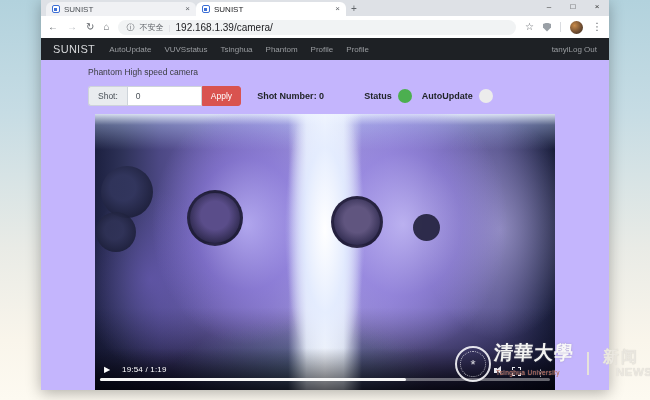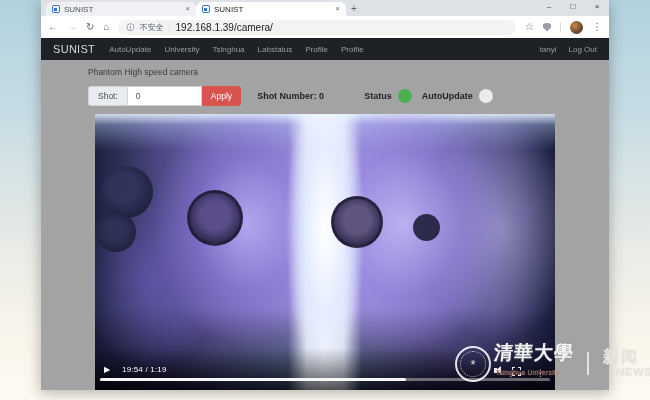--- a/index.html
+++ b/index.html
@@ -33,25 +33,25 @@
   .urlpill .url { font-size:10px; color:#202124; }
   .shield { width:8px; height:9px; background:#9aa0a6;
     clip-path:polygon(50% 0,100% 18%,100% 55%,50% 100%,0 55%,0 18%); }
   .vsep { width:1px; height:10px; background:#dadce0; }
   .avatar { width:13px; height:13px; border-radius:50%;
     background:radial-gradient(circle at 35% 35%, #c98b4a, #6b4a2f 60%, #2b2620); }
 
   .navbar { height:22px; background:#1e2125; display:flex; align-items:center; padding:0 12px; }
   .brand { font-size:11px; color:#d6d8da; margin-right:14px; letter-spacing:.3px; }
   .nav-link { font-size:8px; color:#9a9da1; margin-right:13px; }
-  .nav-right { margin-left:auto; display:flex; gap:12px; }
+  .nav-right { margin-left:auto; display:flex; gap:0; }
   .nav-right .nav-link { margin:0; }
 
   
-  .content { background:#a3a3a3; height:330px; }
+  .content { background:#c4b5fd; height:330px; }
   .page-title { padding:7px 0 0 47px; font-size:8.5px; color:#3a3d40; }
   .controls-row { display:flex; align-items:center; margin:9px 0 0 47px; height:20px; }
   .ig { display:flex; height:20px; font-size:8.5px; }
   .ig-pre { display:flex; align-items:center; padding:0 9px; background:#e9ecef;
     border:1px solid #ced4da; border-right:0; border-radius:3px 0 0 3px; color:#495057; }
   .ig-input { width:75px; border:1px solid #ced4da; padding:0 8px; font-size:8.5px; color:#495057;
     border-radius:0; outline:none; font-family:"Liberation Sans",sans-serif; }
   .ig-btn { display:flex; align-items:center; padding:0 8px; background:#d9534f; color:#fff;
     border:1px solid #d9534f; border-radius:0 3px 3px 0; font-size:8.5px; }
   .lbl-bold { font-size:9px; font-weight:bold; color:#212529; }
@@ -156,23 +156,23 @@
       <span class="tb-icon">☆</span>
       <span class="shield"></span>
       <span class="vsep"></span>
       <span class="avatar"></span>
       <span class="tb-icon">⋮</span>
     </div>
 
     <div class="navbar" style="background: rgb(30, 33, 37);">
       <span class="brand">SUNIST</span>
       <span class="nav-link">AutoUpdate</span>
-      <span class="nav-link">University</span>
+      <span class="nav-link">VUVSstatus</span>
       <span class="nav-link">Tsinghua</span>
-      <span class="nav-link">Labstatus</span>
+      <span class="nav-link">Phantom</span>
       <span class="nav-link">Profile</span>
       <span class="nav-link">Profile</span>
       <span class="nav-right">
         <span class="nav-link">tanyi</span>
         <span class="nav-link">Log Out</span>
       </span>
     </div>
 
     <div class="content">
       <div class="page-title">Phantom High speed camera</div>

